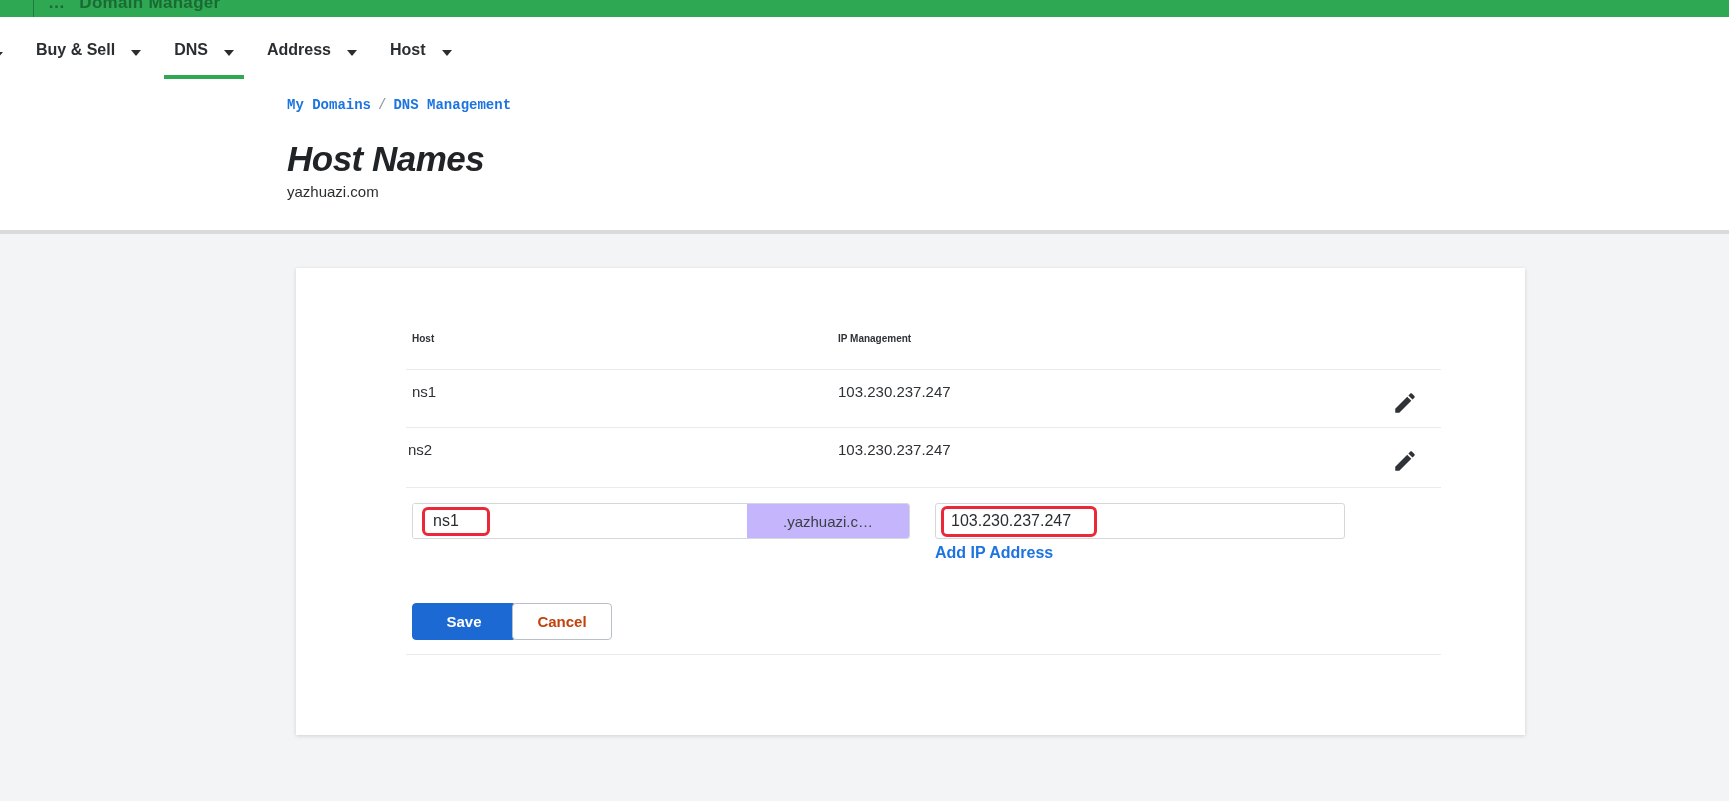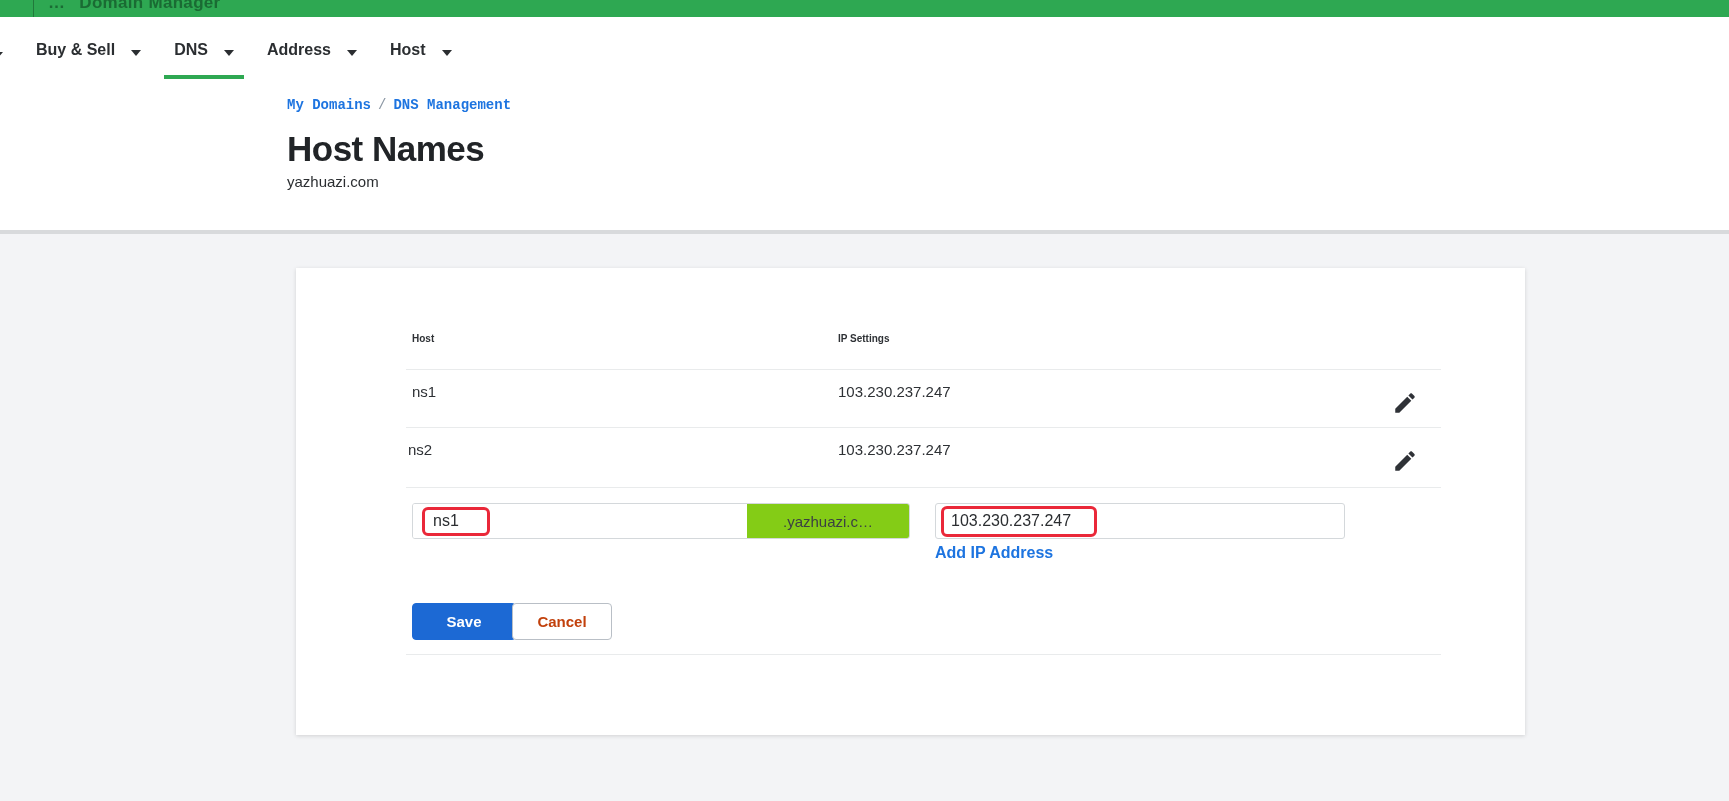--- a/index.html
+++ b/index.html
@@ -22,40 +22,40 @@
     font-size:16px; font-weight:700; color:#2b2e31; cursor:pointer; }
   .nav-item .chev { display:inline-block; margin-top:2px; }
   .nav-item.active::after { content:""; position:absolute; left:-10px; right:-10px; bottom:3px;
     height:4px; background:var(--accent-green,#2ea852); }
 
   
   .page-header { background:#fff; height:148px; padding-left:287px; }
   .breadcrumb { padding-top:15px; font-size:14px; font-weight:700;font-family:Liberation Mono, monospace; }
   .breadcrumb a { color:var(--link-blue,#1d74e0); text-decoration:none; cursor:pointer; }
   .breadcrumb .sep { color:#8a96a3; margin:0 7px; font-weight:400; }
-  .page-title { margin-top:16px; font-size:35px; font-weight:700; color:#212427; letter-spacing:-.5px; }
+  .page-title { margin-top:26px; font-size:35px; font-weight:700; color:#212427; letter-spacing:-.5px;font-style:italic; }
   .page-domain { margin-top:4px; font-size:15px; color:#2b2e31; }
   .header-divider { height:4px; background:#d8dadc; }
 
   
   .content-bg { position:relative; height:565px; background:#f3f4f6; }
   .card { position:absolute; left:296px; top:34px; width:1229px; height:467px; background:#fff;
     box-shadow:0 1px 4px rgba(0,0,0,.14); }
   .card .abs { position:absolute; }
   .col-head { font-size:10px; font-weight:700; color:#2e3135; }
   .cell { font-size:15px; color:#2e3135; }
   .hline { height:1px; background:#e9ebec; left:110px; width:1035px; }
   .edit-btn { background:none; border:none; cursor:pointer; padding:2px; }
 
   
   .host-input-wrap { left:116px; top:235px; width:498px; height:36px; display:flex;
     border:1px solid #d4d8db; border-radius:3px; background:#fff; overflow:hidden; }
   .host-input-wrap input { flex:1; border:none; outline:none; font-family:inherit;
     font-size:16px; color:#2b2e31; padding-left:20px; }
-  .host-suffix { width:162px; background:#84cc16; display:flex; align-items:center;
+  .host-suffix { width:162px; background:#c4b5fd; display:flex; align-items:center;
     justify-content:center; font-size:15px; color:#3c4043; white-space:nowrap; }
   .ip-input-wrap { left:639px; top:235px; width:410px; height:36px;
     border:1px solid #d4d8db; border-radius:3px; background:#fff; }
   .ip-input-wrap input { width:100%; height:100%; border:none; outline:none; font-family:inherit;
     font-size:16px; color:#2b2e31; padding-left:15px; background:transparent; }
   .anno { position:absolute; border:3px solid var(--annotation-red,#ea2839); border-radius:6px;
     pointer-events:none; }
   .anno-host { left:9px; top:3px; width:68px; height:29px; }
   .anno-ip { left:5px; top:2px; width:156px; height:31px; }
   .add-ip { left:639px; top:276px; font-size:16px; font-weight:700;
@@ -119,21 +119,21 @@
   </div>
   <h1 class="page-title">Host Names</h1>
   <div class="page-domain">yazhuazi.com</div>
 </section>
 <div class="header-divider"></div>
 
 <main class="content-bg">
   <div class="card">
 
     <span class="abs col-head" style="left:116px;top:65px">Host</span>
-    <span class="abs col-head" style="left:542px;top:65px">IP Settings</span>
+    <span class="abs col-head" style="left:542px;top:65px">IP Management</span>
     <div class="abs hline" style="top:101px"></div>
 
     <div>
       <span class="abs cell" style="left:116px;top:115px">ns1</span>
       <span class="abs cell" style="left:542px;top:115px">103.230.237.247</span>
       <button class="abs edit-btn" style="left:1094px;top:120px">
         <span>
           <svg width="26" height="26" viewBox="0 0 24 24" fill="#2f3237">
             <path d="M3 17.25V21h3.75L17.81 9.94l-3.75-3.75L3 17.25zM20.71 7.04c.39-.39.39-1.02 0-1.41l-2.34-2.34c-.39-.39-1.02-.39-1.41 0l-1.83 1.83 3.75 3.75 1.83-1.83z"></path>
           </svg>

